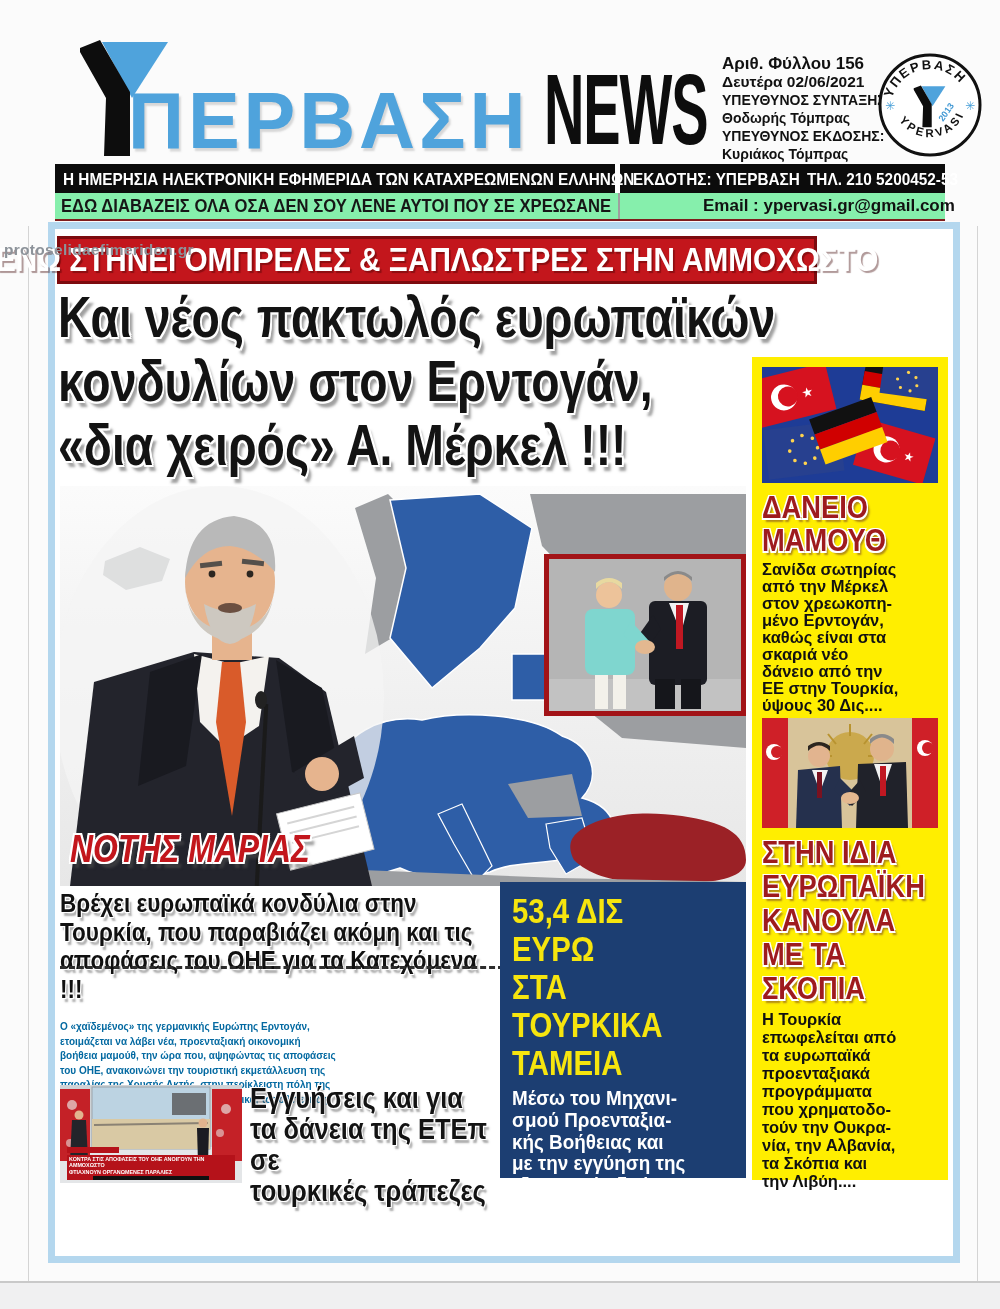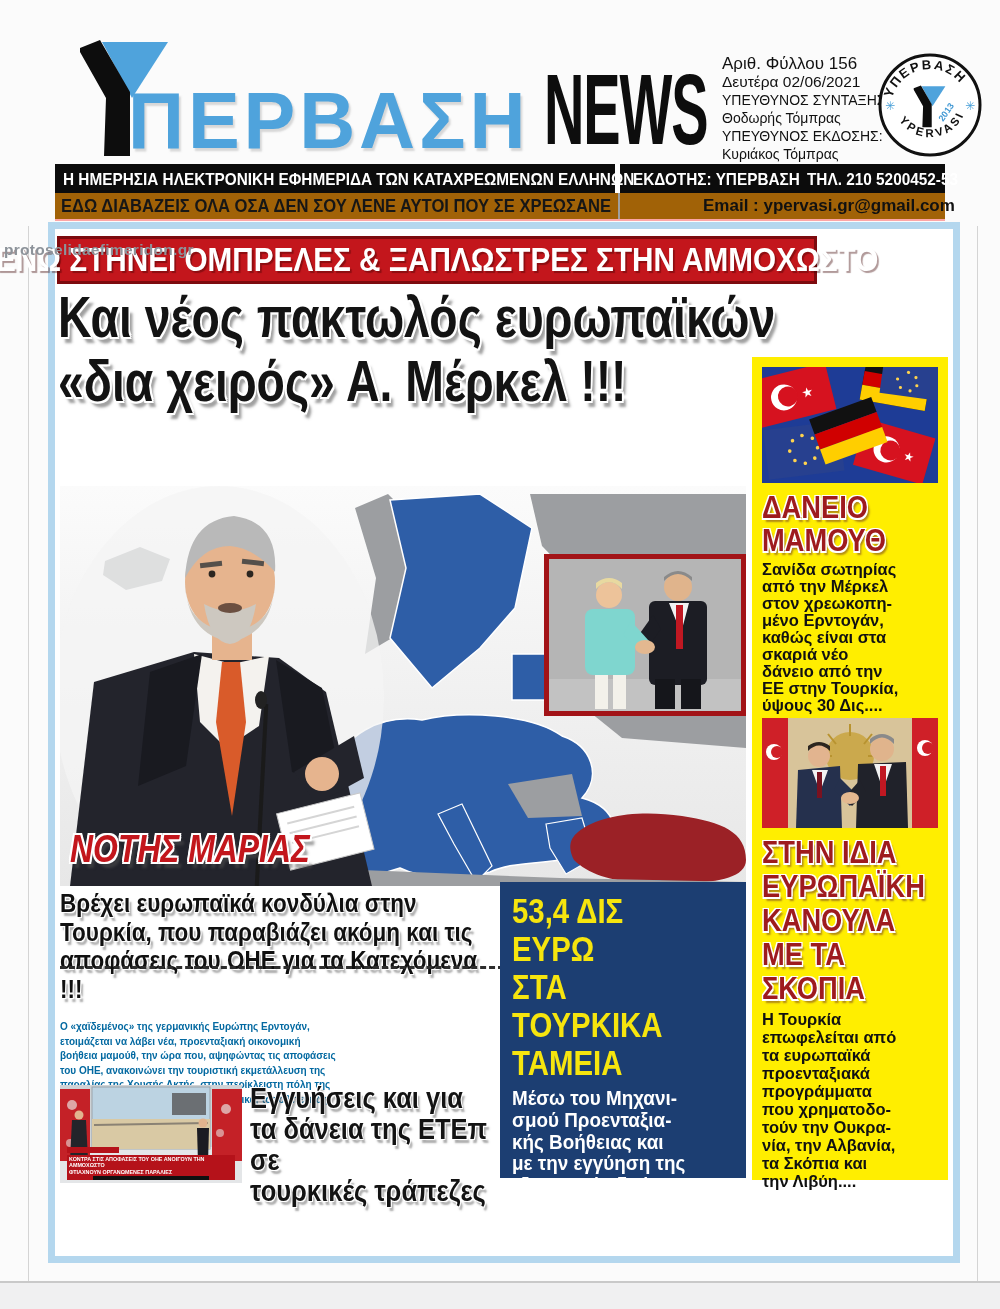--- a/index.html
+++ b/index.html
@@ -13,30 +13,30 @@
   .outline-soft{text-shadow:-1px -1px 0 #fff,1px -1px 0 #fff,-1px 1px 0 #fff,1px 1px 0 #fff,
      3px 4px 2px rgba(90,90,90,.5);}
 
   
   .logo-row{position:absolute;left:128px;top:52px;display:flex;align-items:flex-end;}
   .logo-main{font-size:80px;font-weight:700;color:#4fa3dc;letter-spacing:4px;
      transform:scaleX(.97);transform-origin:0 80%;display:inline-block;
      text-shadow:2px 3px 2px rgba(150,150,150,.35);}
   .logo-suffix{font-size:100px;font-weight:900;color:#0d0d0d;letter-spacing:-2px;
      transform:scaleX(.56);transform-origin:0 80%;display:inline-block;margin-left:2px;}
-  .issue-info{position:absolute;left:722px;top:55px;color:#111;font-weight:400;line-height:18px;}
+  .issue-info{position:absolute;left:722px;top:55px;color:#111;font-weight:700;line-height:18px;}
   .issue-info .l1{font-size:17px;}
   .issue-info .l2{font-size:15.5px;}
   .issue-info .sm{font-size:14px;}
   .bar-black{position:absolute;left:55px;top:164px;width:890px;height:29px;background:#0c0c0c;}
   .bar-black span{position:absolute;top:50%;transform:translateY(-50%) scaleX(.93);
      transform-origin:0 50%;color:#fff;font-weight:700;font-size:16.5px;white-space:nowrap;}
   .bar-black .divider{position:absolute;left:560px;top:0;width:5px;height:29px;background:#fff;}
-  .bar-white{position:absolute;left:55px;top:193px;width:890px;height:26px;background:#a16207;
-     border-bottom:2px solid #fca5a5;}
+  .bar-white{position:absolute;left:55px;top:193px;width:890px;height:26px;background:#86efac;
+     border-bottom:2px solid #7f1d1d;}
   .bar-white .slogan{position:absolute;left:6px;top:50%;transform:translateY(-50%) scaleX(.95);
      transform-origin:0 50%;font-weight:700;font-size:17.5px;color:#161616;white-space:nowrap;}
   .bar-white .vdiv{position:absolute;left:563px;top:0;width:2px;height:26px;background:#9f9f9f;}
   .bar-white .email{position:absolute;left:648px;top:50%;transform:translateY(-50%);
      font-weight:700;font-size:17px;color:#111;white-space:nowrap;}
 
   
   .frame{position:absolute;left:48px;top:222px;width:912px;height:1041px;box-sizing:border-box;
      border:7px solid #b4d7ee;background:#fff;z-index:1;}
   .watermark{position:absolute;left:4px;top:241px;z-index:6;font-weight:700;font-size:15.5px;
@@ -157,20 +157,21 @@
 
   <div class="frame"></div>
   <div class="watermark">protoselidaefimeridon.gr</div>
 
   <div class="kicker">
     <span>ΕΝΩ ΣΤΗΝΕΙ ΟΜΠΡΕΛΕΣ &amp; ΞΑΠΛΩΣΤΡΕΣ ΣΤΗΝ ΑΜΜΟΧΩΣΤΟ</span>
   </div>
 
   <div class="headline outline-w">
     <div><span class="cond">Και νέος πακτωλός ευρωπαϊκών</span></div>
+    <div><span class="cond">κονδυλίων στον Ερντογάν,</span></div>
     <div><span class="cond">«δια χειρός»  Α. Μέρκελ !!!</span></div>
   </div>
 
   <div class="photo-wrap">
     <svg class="abs" style="left:0;top:0" width="686" height="400" viewBox="0 0 686 400">
       <defs>
           <linearGradient id="sea" x1="0" y1="0" x2="0" y2="1">
         <stop offset="0" stop-color="#fbfbfb"></stop>
             <stop offset="1" stop-color="#e7e7e7"></stop>
       </linearGradient>

